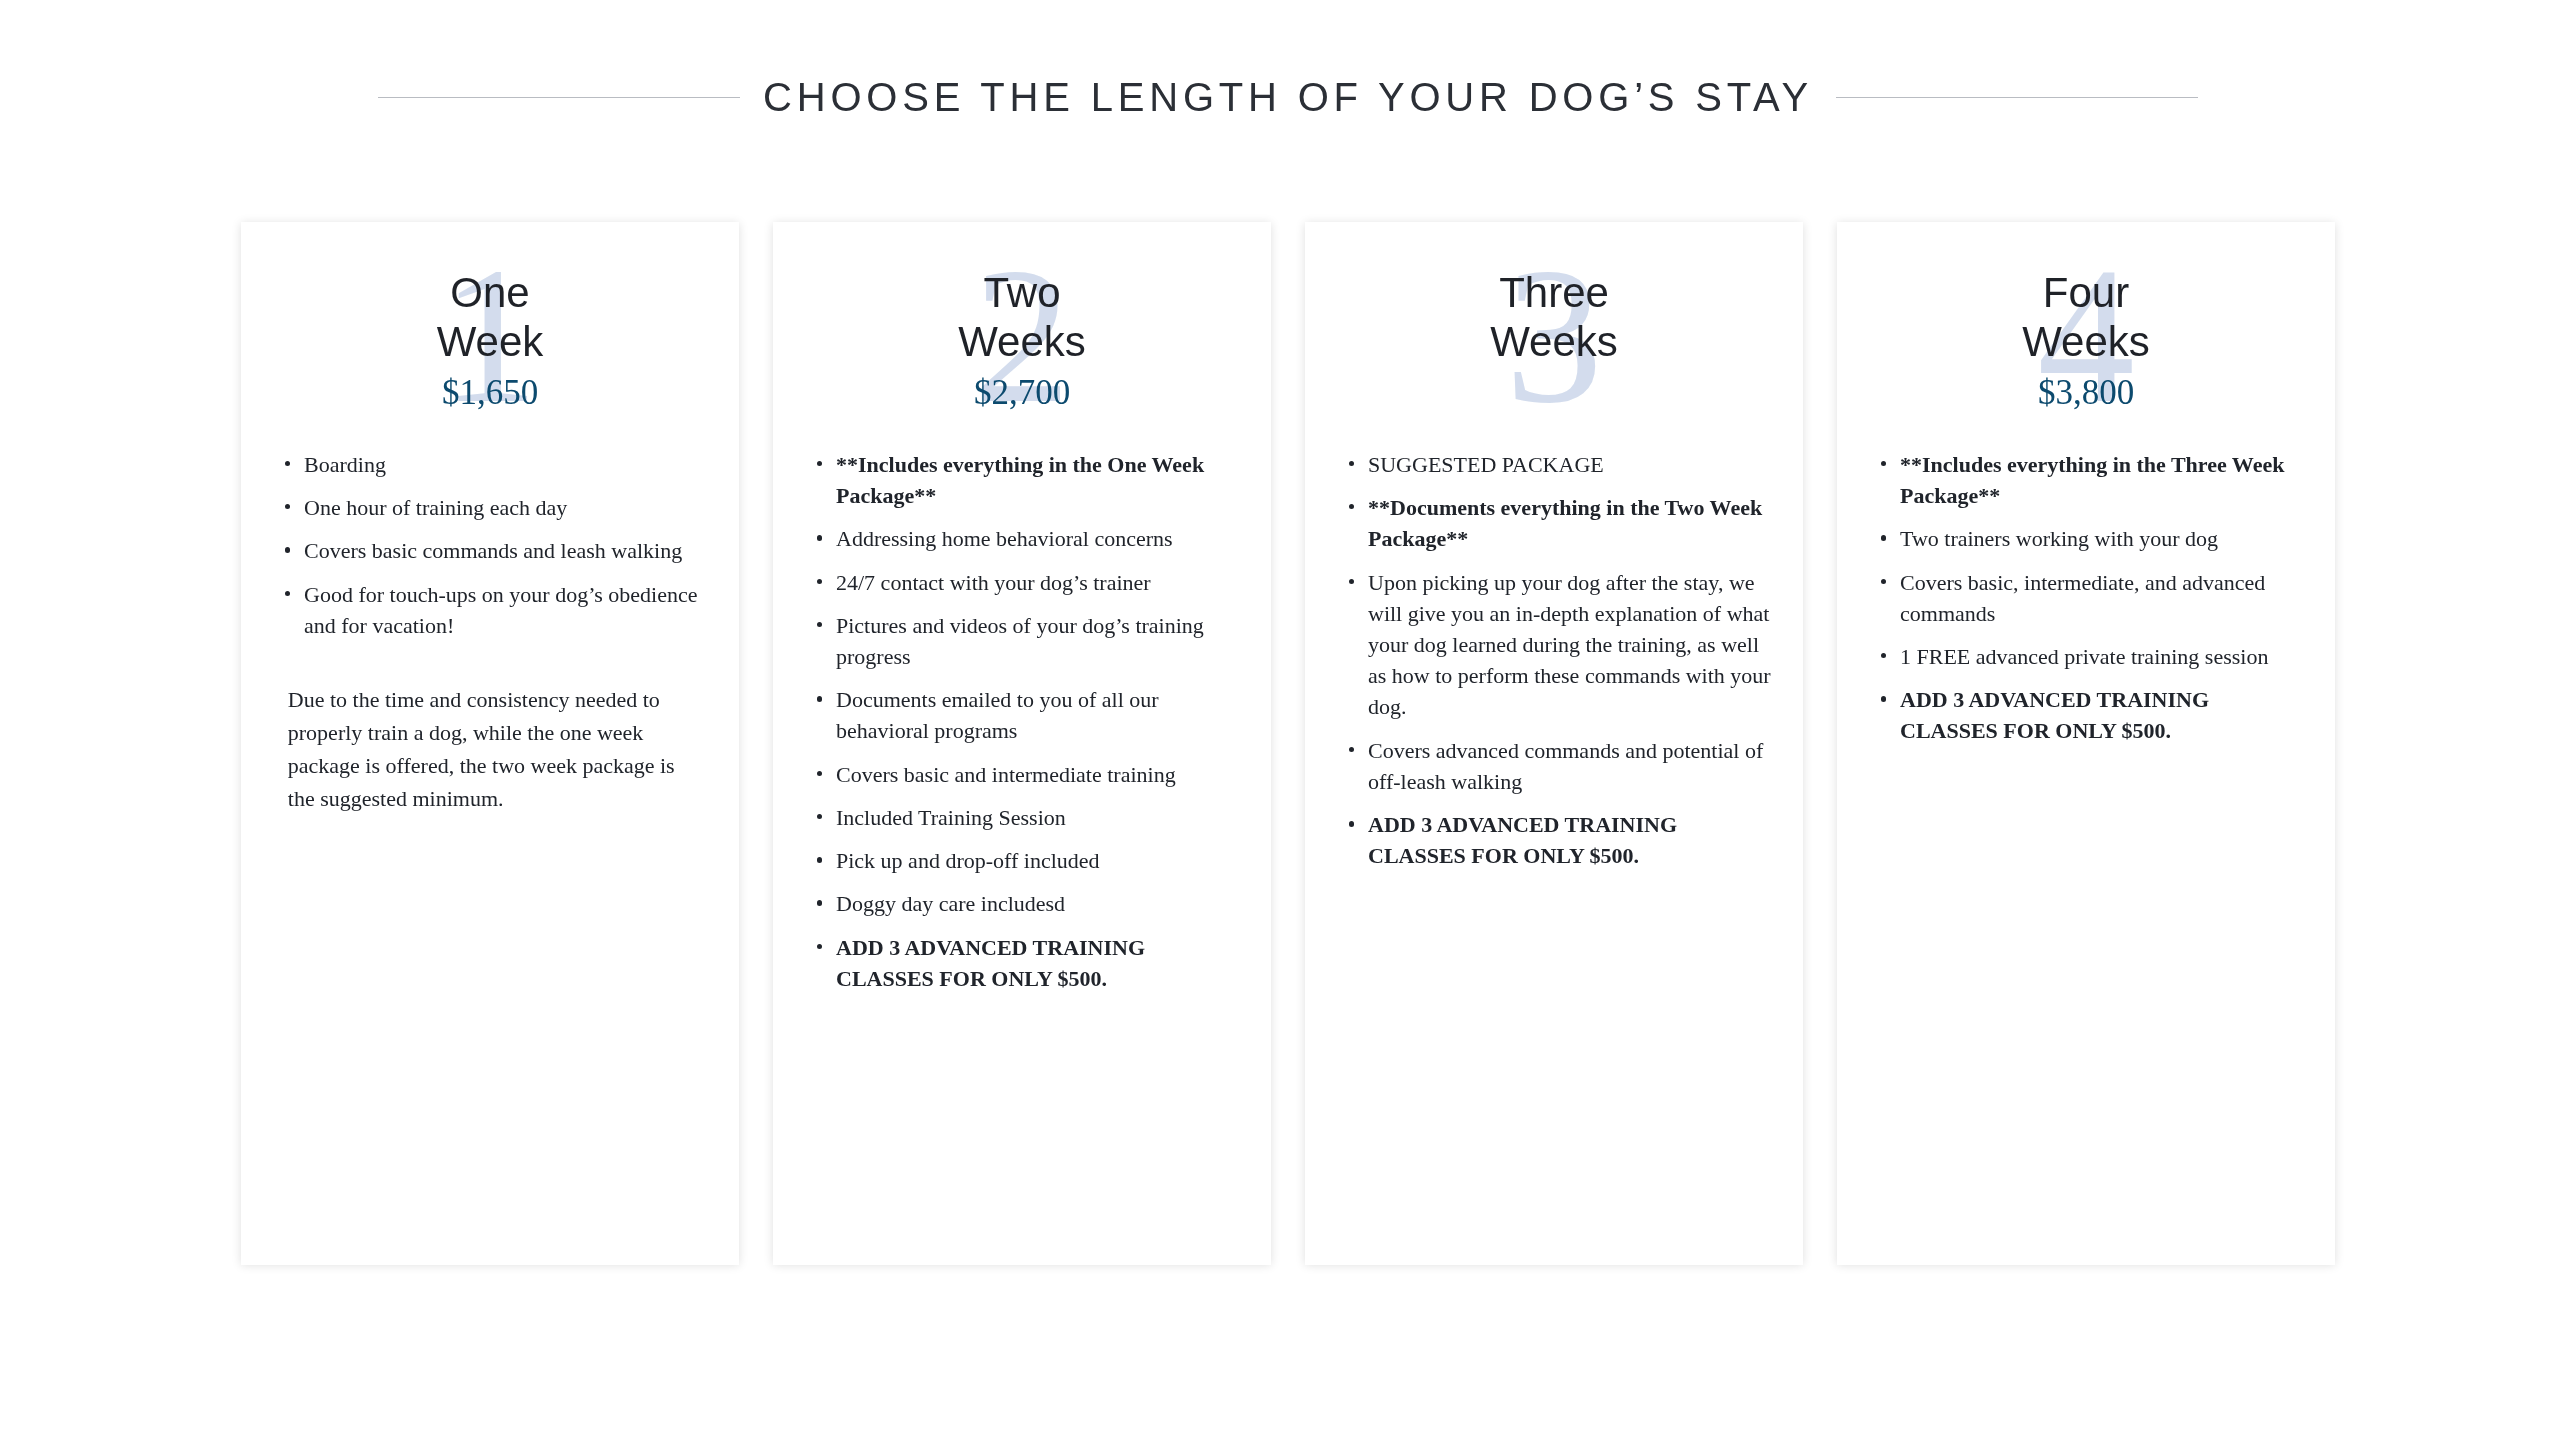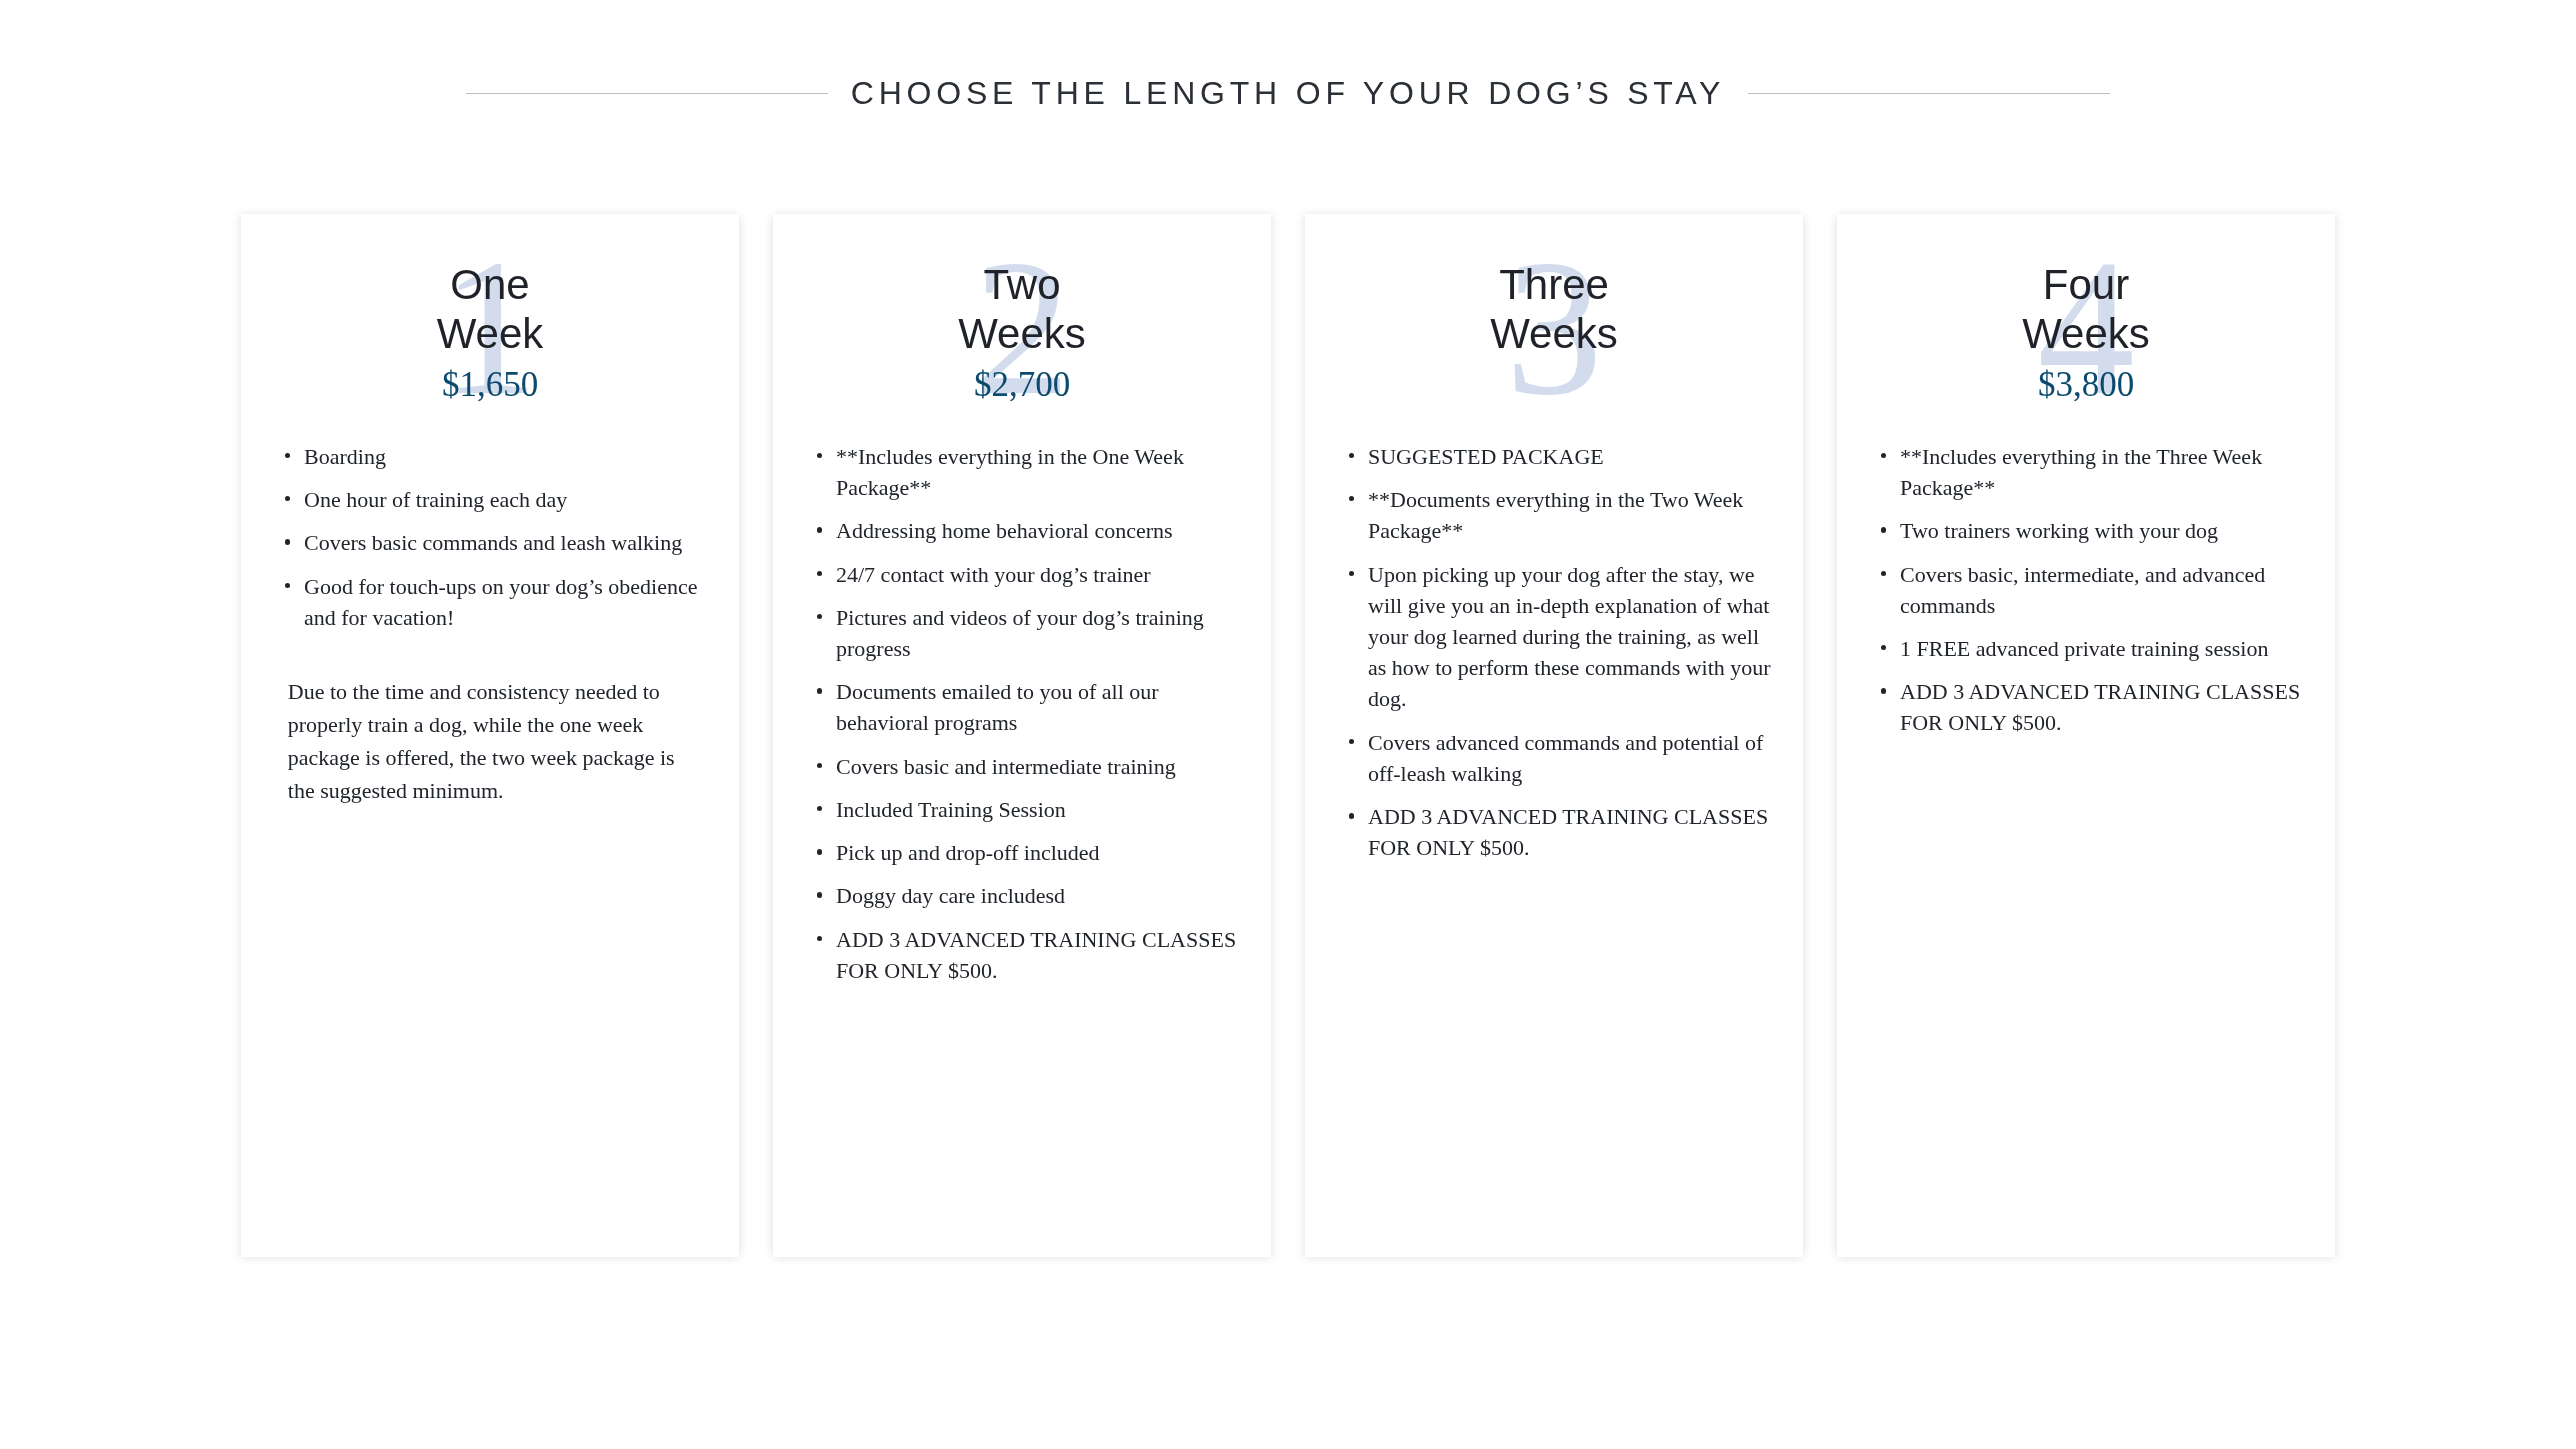--- a/index.html
+++ b/index.html
@@ -25,21 +25,21 @@
   }
   .heading-rule {
     height: 0.7px;
     background: #b9bcc2;
     flex: 0 0 auto;
   }
   .heading-rule.left  { width: 362px; }
   .heading-rule.right { width: 362px; }
   .heading-title {
     font-family: "Liberation Sans", sans-serif;
-    font-size: 32px;
+    font-size: 40px;
     letter-spacing: 4.8px;
     color: #2b2f36;
     font-weight: 400;
     white-space: nowrap;
   }
 
   
   .cards {
     display: flex;
     justify-content: center;
@@ -116,21 +116,21 @@
   ul.features li::before {
     content: "";
     position: absolute;
     left: -19px;
     top: 12px;
     width: 5.4px;
     height: 5.4px;
     border-radius: 50%;
     background: #20242b;
   }
-  ul.features li.bold { font-weight: normal; }
+  ul.features li.bold { font-weight: bold; }
 
   .note {
     font-family: "Liberation Serif", serif;
     font-size: 22px;
     line-height: 1.5;
     color: #20242b;
     font-weight: normal;
     margin-top: 42px;
     padding-left: 14.8px;
     padding-right: 4px;

